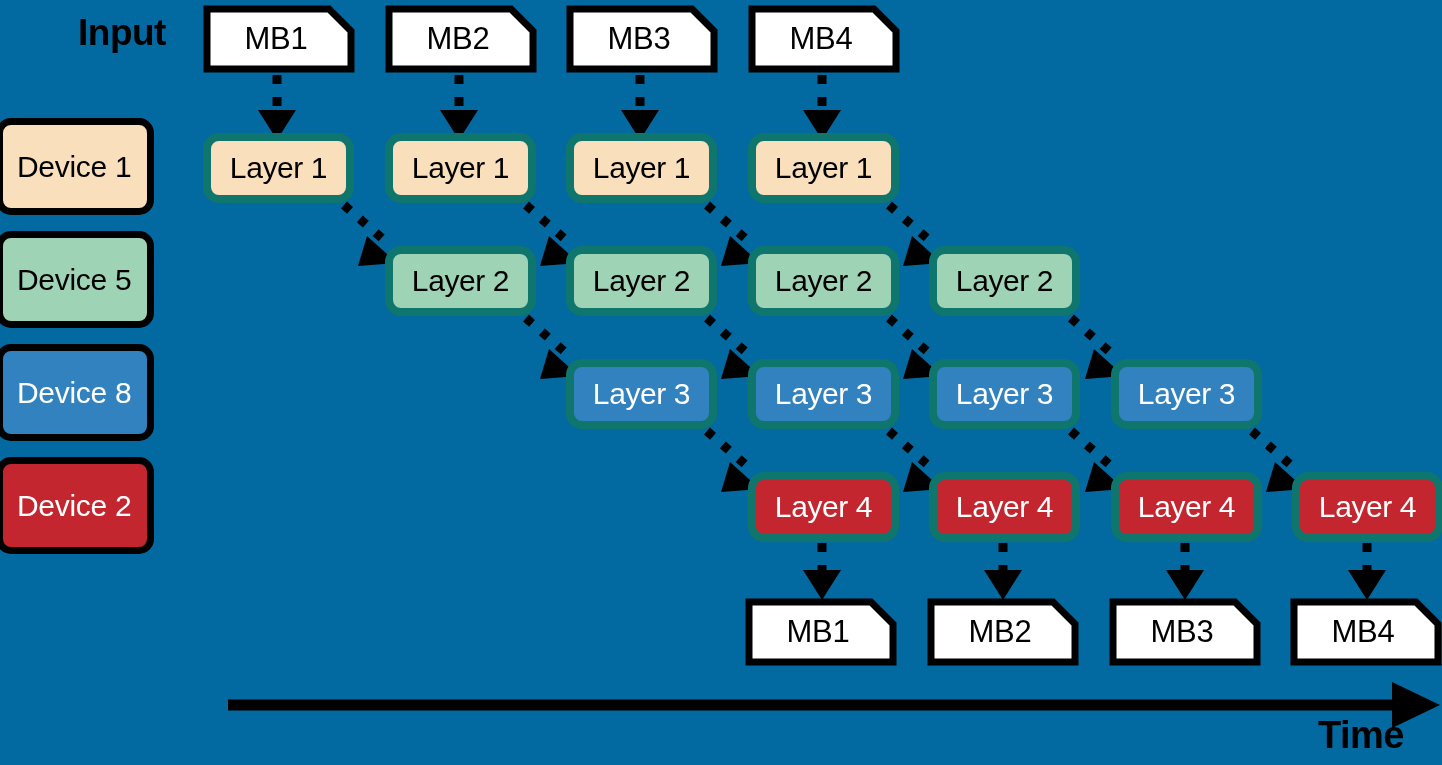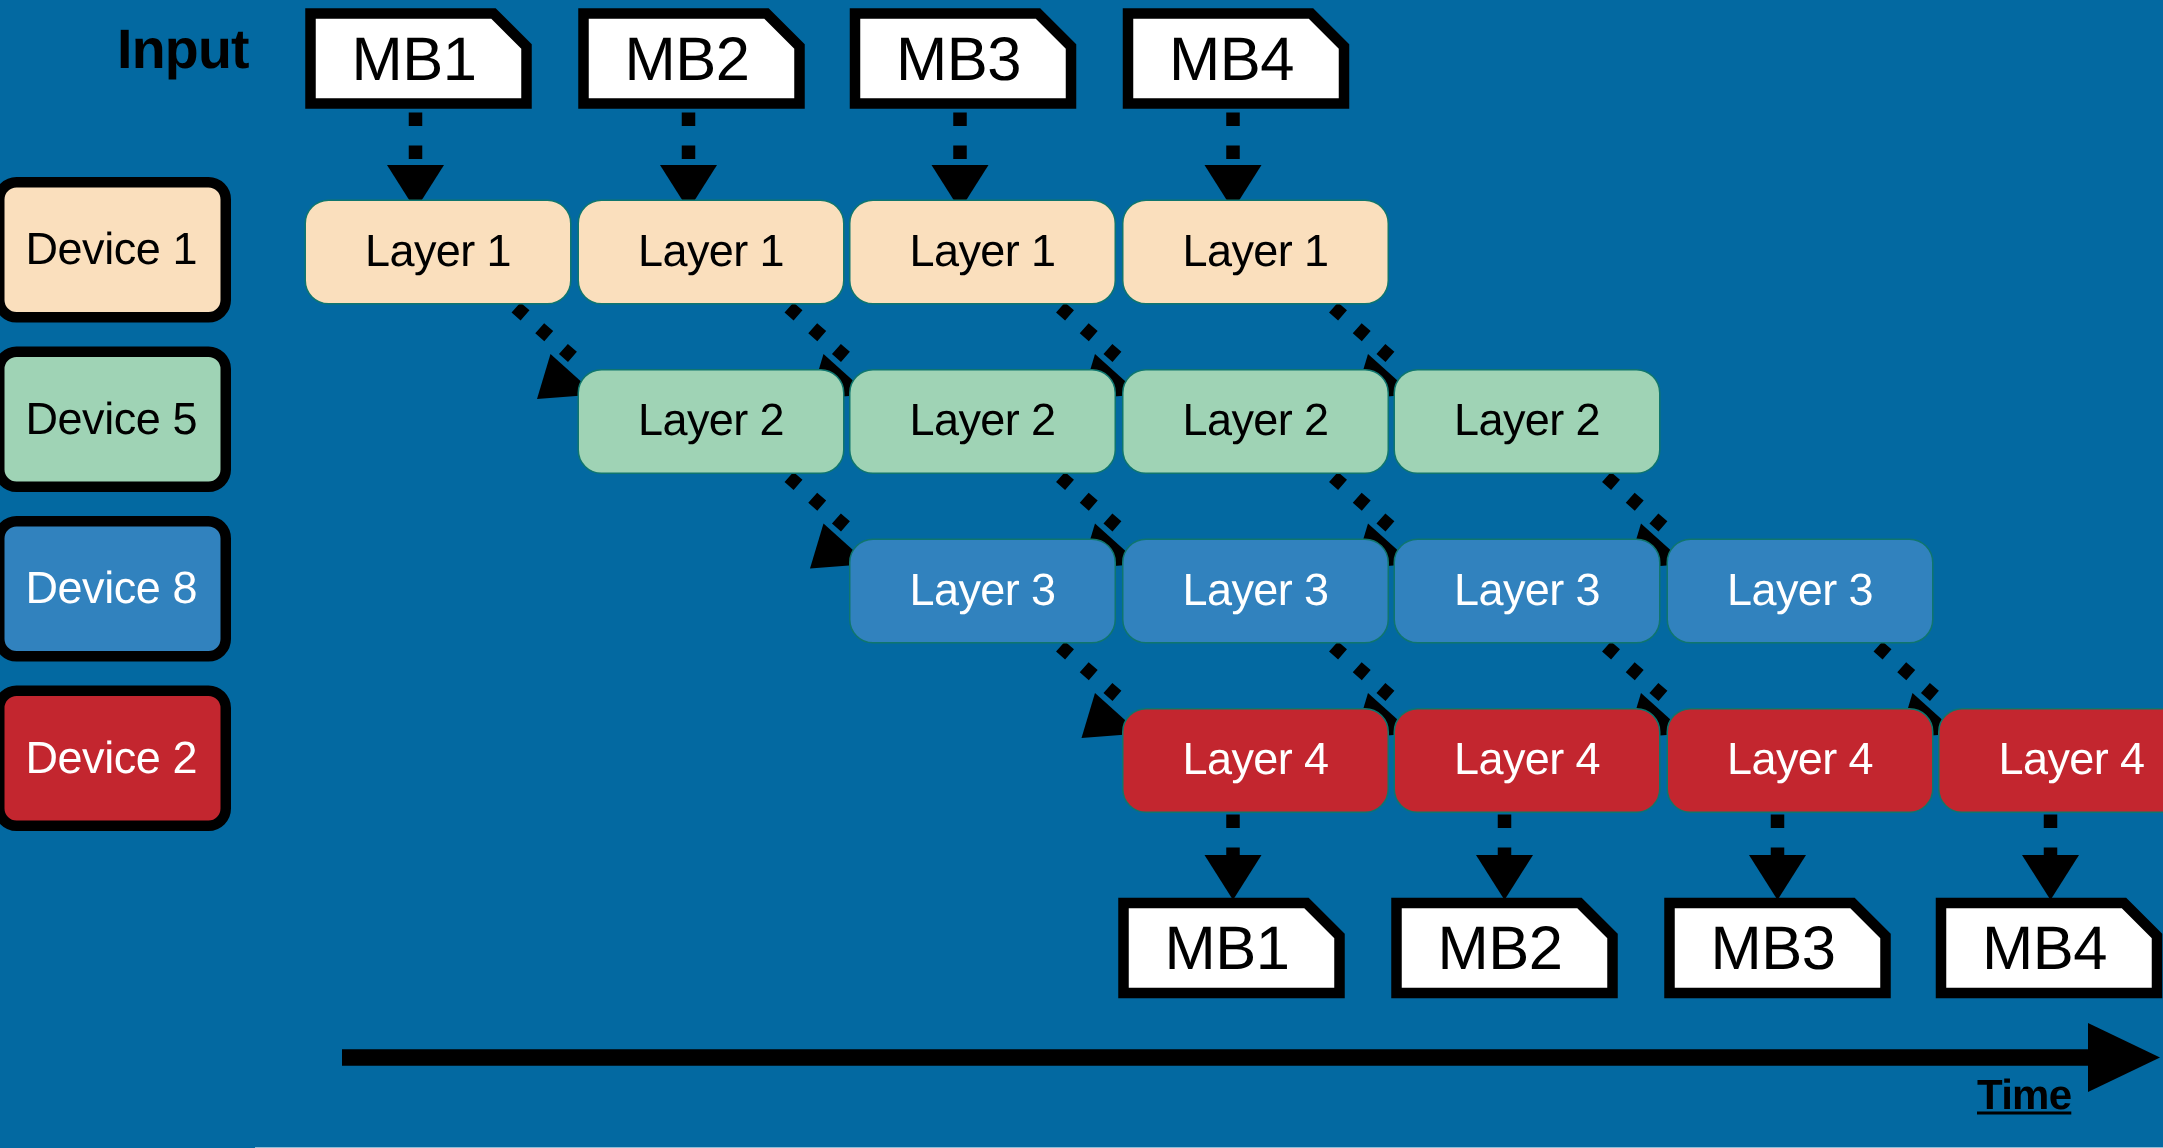--- a/index.html
+++ b/index.html
@@ -28,21 +28,21 @@
   .edge-label {
     position: absolute;
     font-size: 37px;
     font-weight: 600;
     color: #000000;
     letter-spacing: -0.5px;
     white-space: nowrap;
   }
   #input-label  { left: 78px;  top: 12px; }
   #output-label { left: 608px; top: 608px; }
-  #time-label   { left: 1318px; top: 714px; font-size: 28px; text-decoration: underline; }
+  #time-label   { left: 1318px; top: 714px; font-size: 38px; }
 
   
   .legend-box {
     position: absolute;
     box-sizing: border-box;
     border: 7px solid #000000;
     border-radius: 15px;
     display: flex;
     align-items: center;
     padding-left: 14px;
@@ -58,34 +58,34 @@
     height: 68px;
   }
   .mb-box svg { display: block; }
   .mb-box .mb-text {
     position: absolute;
     left: 0; top: 0;
     width: 152px; height: 68px;
     display: flex;
     align-items: center;
     justify-content: center;
-    font-size: 41px;
+    font-size: 31px;
     color: #000000;
     letter-spacing: -0.3px;
     padding-right: 6px;
     box-sizing: border-box;
   }
 
   
   .layer-box {
     position: absolute;
     box-sizing: border-box;
-    width: 178px;
+    width: 151px;
     height: 70px;
-    border: 1px solid #0f766e;
+    border: 8px solid #0f766e;
     border-radius: 16px;
     display: flex;
     align-items: center;
     justify-content: center;
     font-size: 30px;
     letter-spacing: -0.4px;
     white-space: nowrap;
   }
 </style>
 </head>

